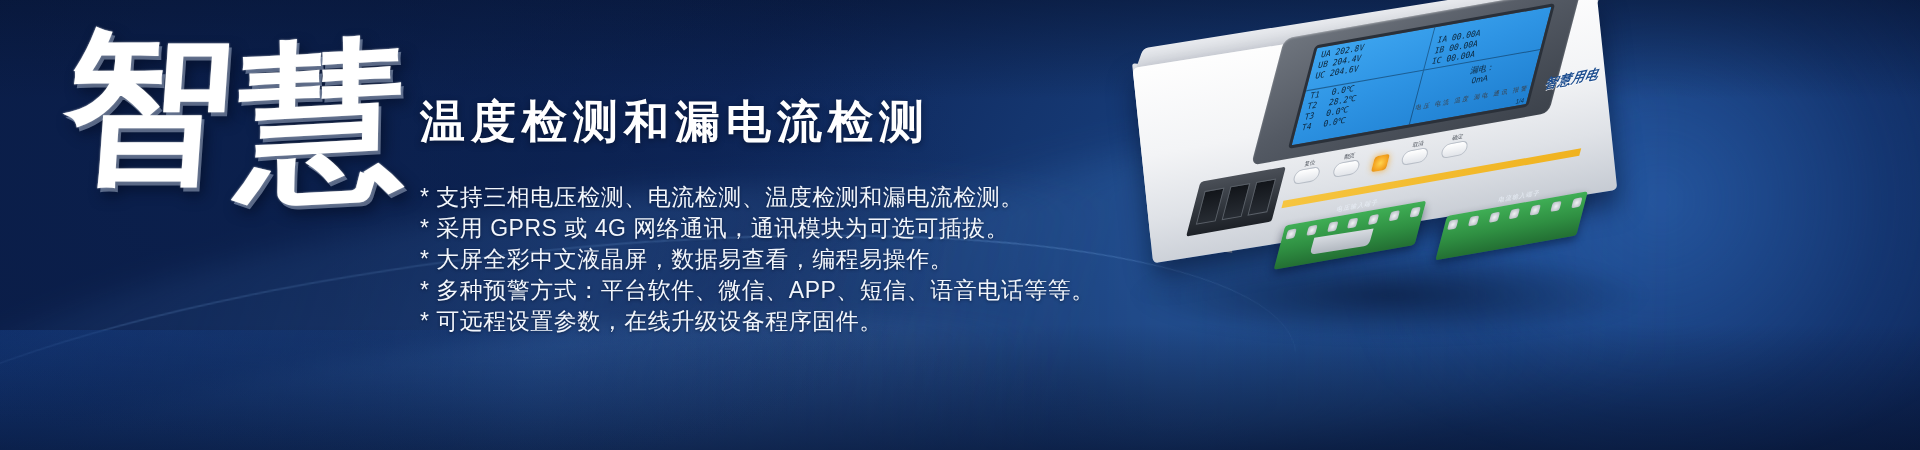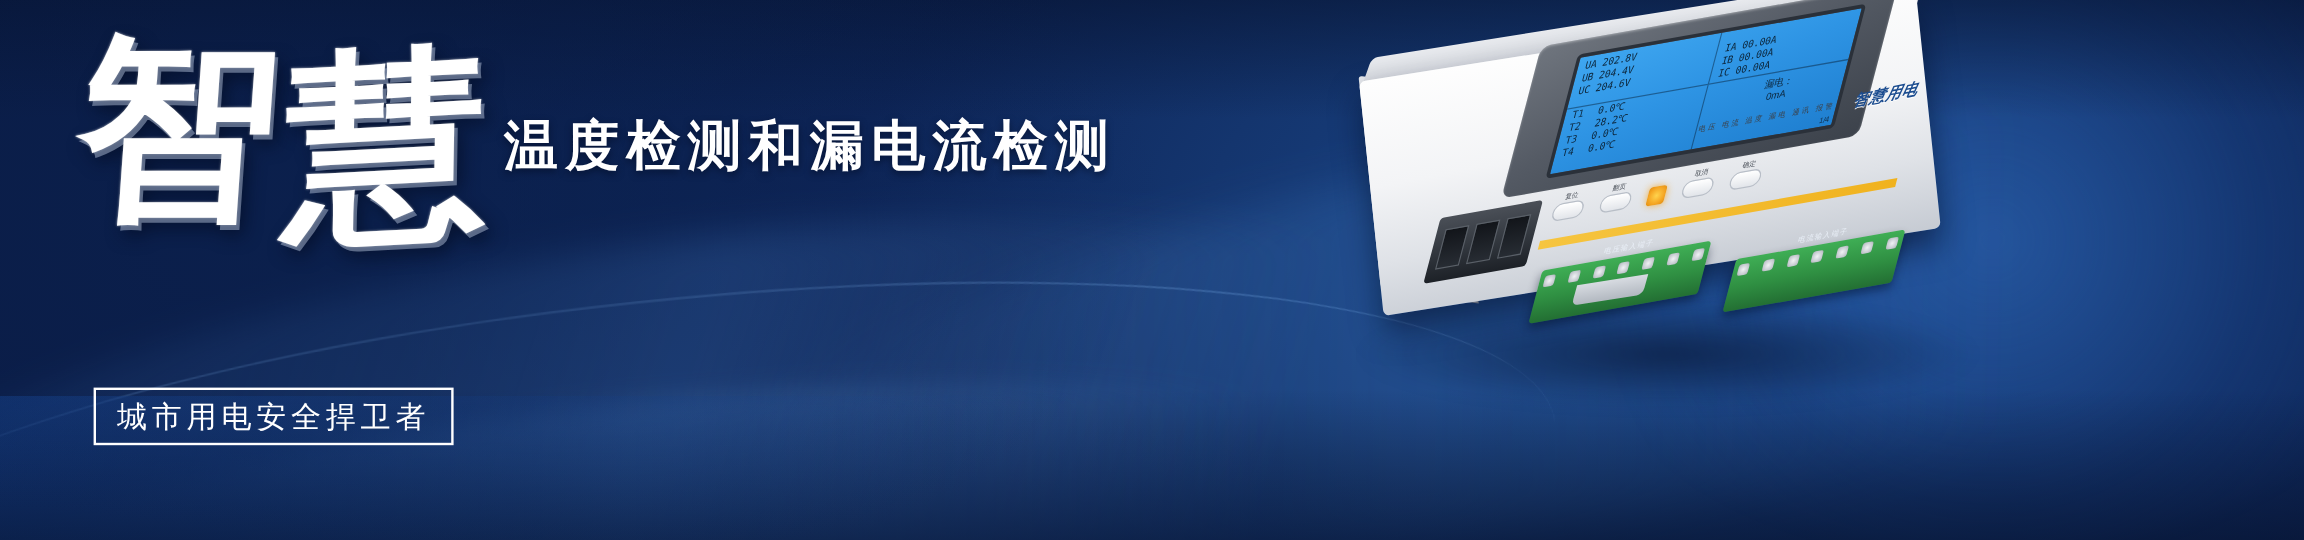--- a/index.html
+++ b/index.html
@@ -432,26 +432,30 @@
   <div class="swoosh swoosh-1"></div>
   <div class="swoosh swoosh-3"></div>
   <div class="arc-line"></div>
   <div class="swoosh-edge"></div>
   <div class="bg-vignette"></div>
 
   <div class="calligraphy">
     <span class="c1">智</span><span class="c2">慧</span>
   </div>
 
-  <div class="slogan-box">
-    <span class="slogan-text">城市用电安全捍卫者</span>
+
+  <div class="headline">温度检测和漏电流检测</div>
+
+  <div class="bullets">
+    <div class="bullet">* 支持三相电压检测、电流检测、温度检测和漏电流检测。</div>
+    <div class="bullet">* 采用 GPRS 或 4G 网络通讯，通讯模块为可选可插拔。</div>
+    <div class="bullet">* 大屏全彩中文液晶屏，数据易查看，编程易操作。</div>
+    <div class="bullet">* 多种预警方式：平台软件、微信、APP、短信、语音电话等等。</div>
+    <div class="bullet">* 可远程设置参数，在线升级设备程序固件。</div>
   </div>
-
-  <div class="headline">温度检测和漏电流检测</div>
-
 
   <div class="dev-shadow"></div>
   <div class="device">
 
     <div class="dev-side"></div>
     <div class="dev-top"></div>
     <div class="dev-body"></div>
 
     <div class="dev-blackconn">
       <i></i>

